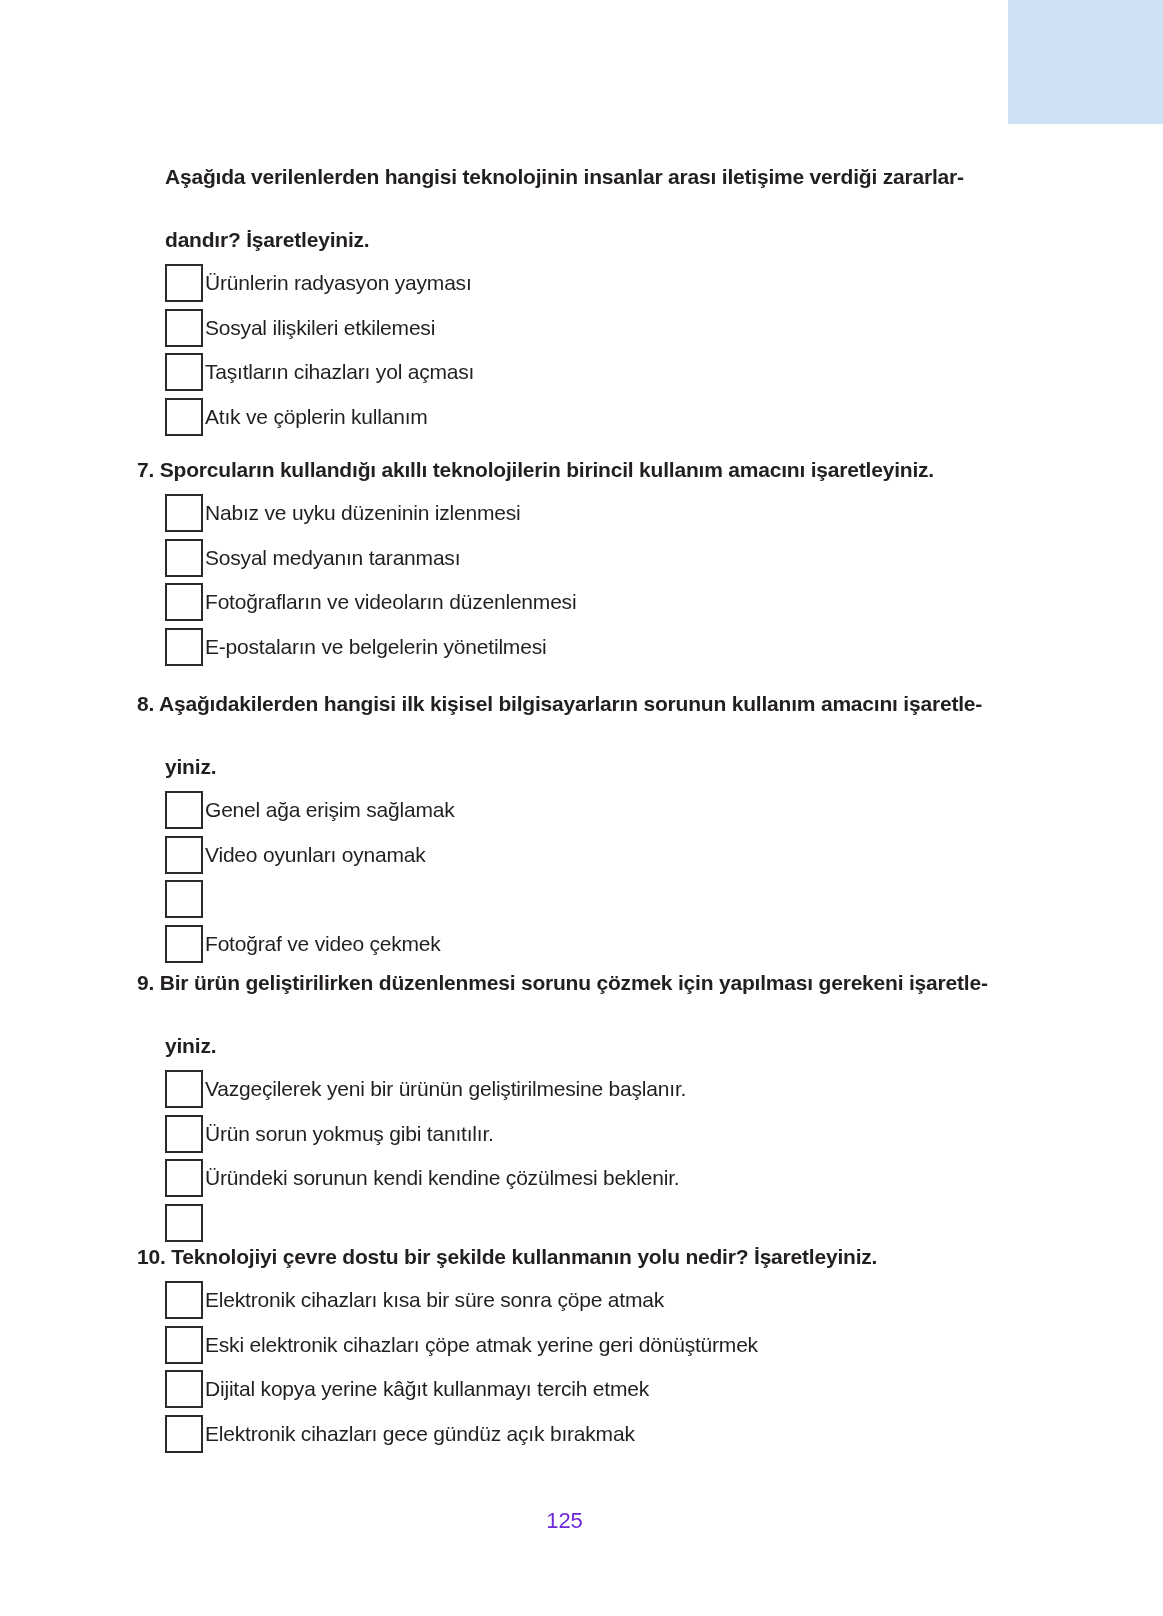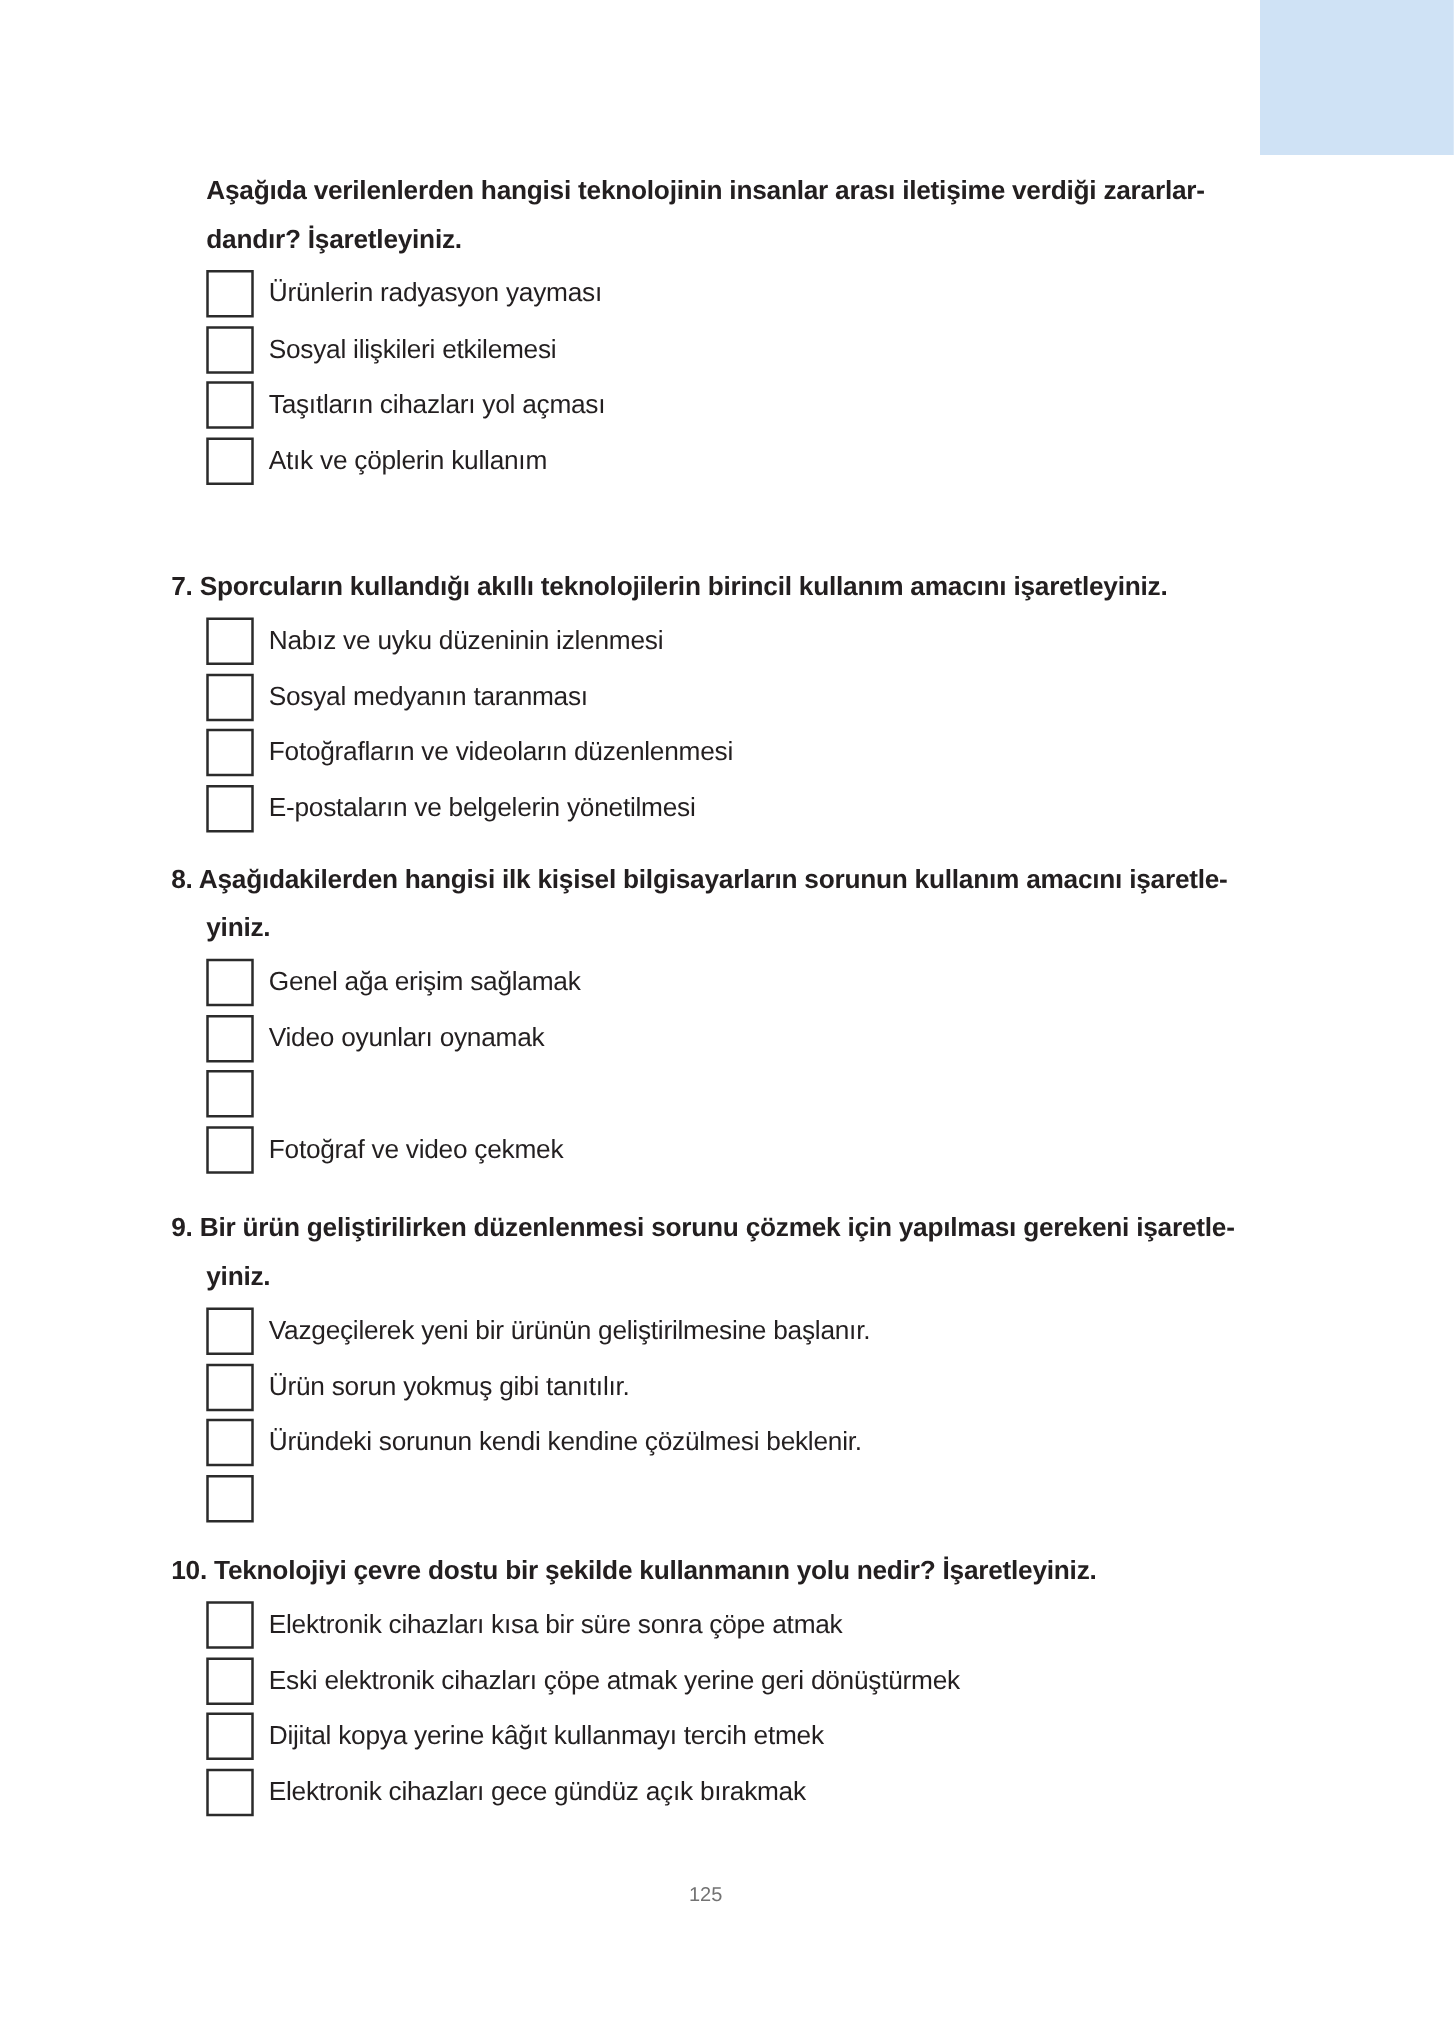--- a/index.html
+++ b/index.html
@@ -33,20 +33,21 @@
     line-height: 39px;
     height: 39px;
     white-space: nowrap;
     letter-spacing: -0.2px;
   }
   .q-line.bold {
     font-weight: bold;
   }
   .q-line.indent {
     padding-left: 28px;
+    margin-top: 24px;
   }
   .q-num {
     font-weight: bold;
   }
   .q-intro {
     font-weight: normal;
   }
   .options {
     margin-top: 2px;
     padding-left: 28px;
@@ -58,34 +59,34 @@
   }
   .checkbox {
     width: 34px;
     height: 34px;
     border: 2px solid #2b2b2b;
     background: #ffffff;
     flex: 0 0 auto;
     cursor: pointer;
   }
   .option-label {
-    margin-left: 12px;
+    margin-left: 2px;
     font-size: 21px;
     color: #231f20;
     white-space: nowrap;
     letter-spacing: -0.2px;
   }
   .page-number {
     position: absolute;
     left: 0;
     width: 1129px;
     top: 1508px;
     text-align: center;
-    font-size: 16px;
-    color: #737373;
+    font-size: 22px;
+    color: #6d28d9;
   }
 </style>
 </head>
 <body>
 
 <div class="corner-tab"></div>
 
 <div class="question" style="top:133px;">
   <div class="q-line bold indent">Aşağıda verilenlerden hangisi teknolojinin insanlar arası iletişime verdiği zararlar-</div>
   <div class="q-line bold indent">dandır?  İşaretleyiniz.</div>

